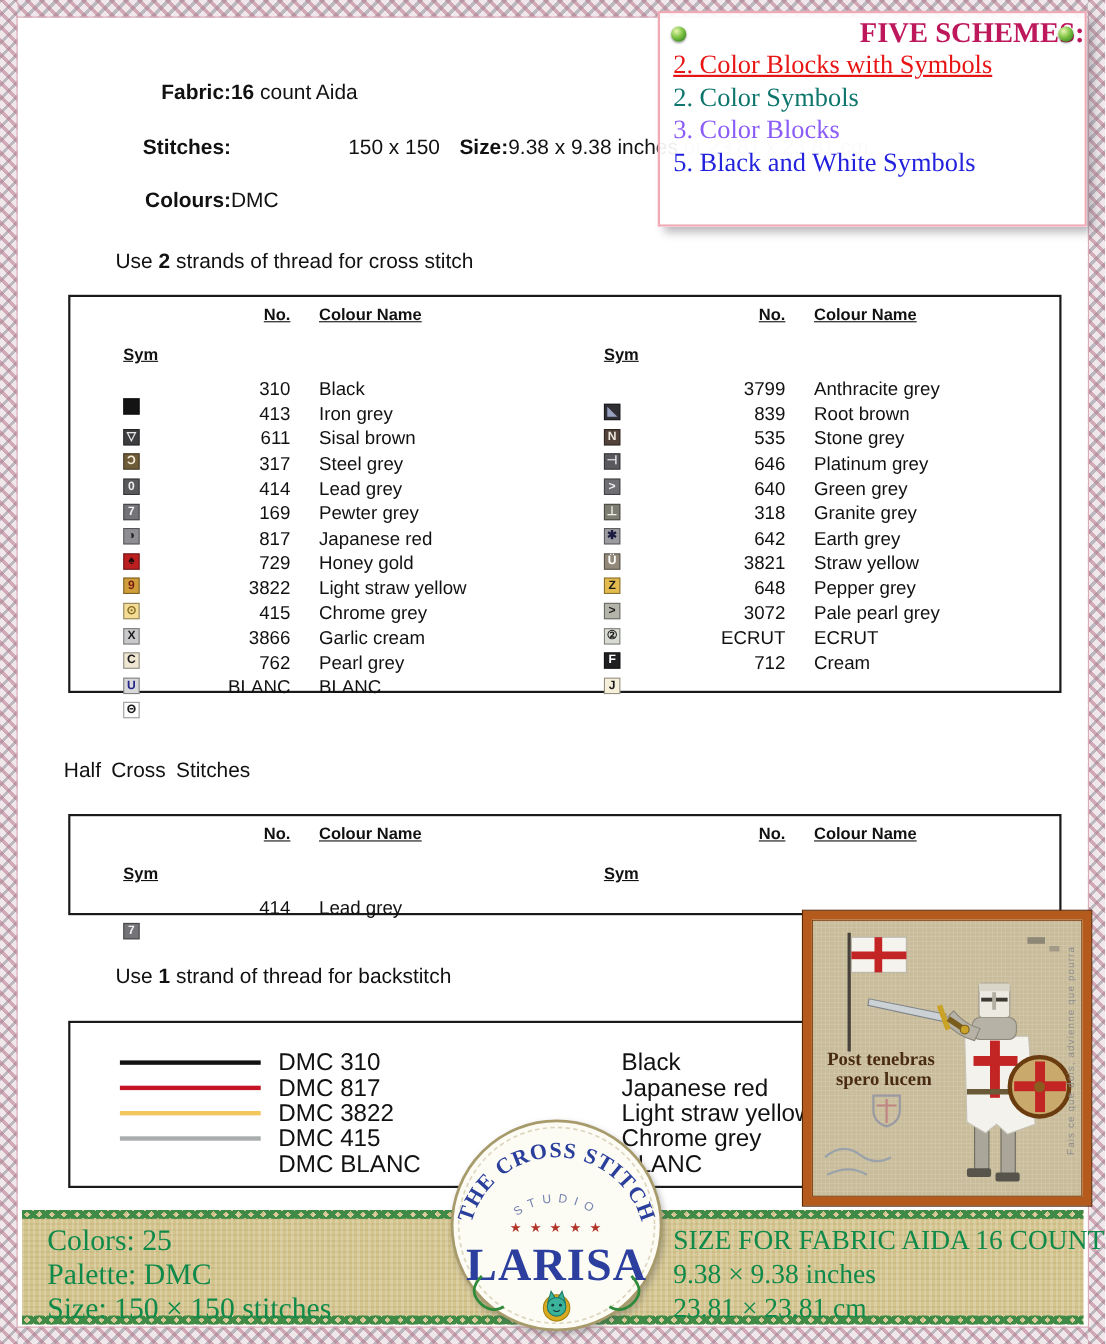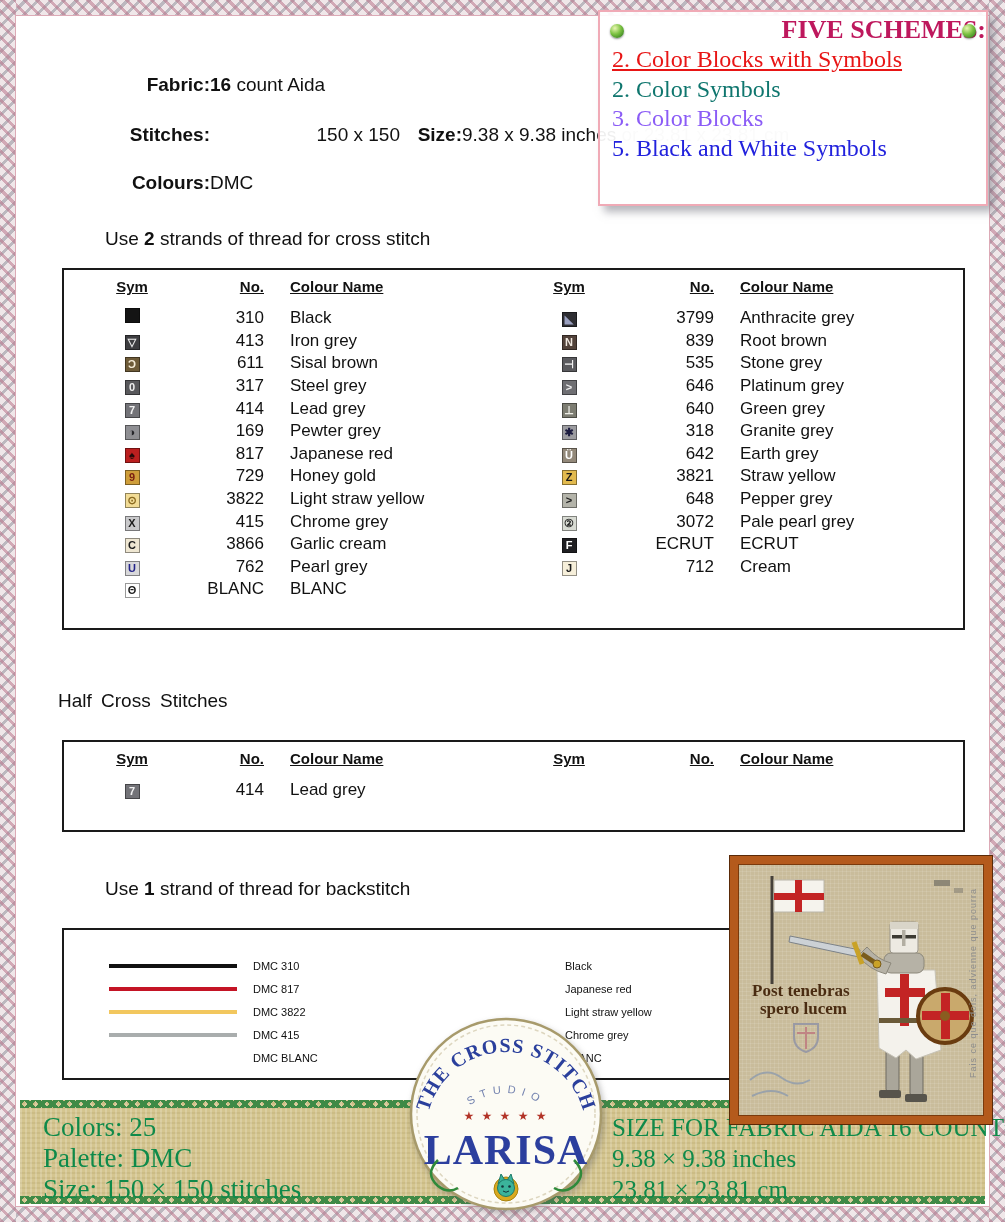--- a/index.html
+++ b/index.html
@@ -41,43 +41,43 @@
   
   .note{position:absolute;left:58px;font-size:19px;margin-left:47px;}
   .sect-title{position:absolute;left:58px;font-size:19px;word-spacing:4px;}
 
   
   .tablebox{position:absolute;border:2px solid #1a1a1a;background:#fff;z-index:1;box-sizing:content-box;}
   .kgroup{position:absolute;top:8px;}
   .kg-left{left:48px;} .kg-right{left:485px;}
   .khead{display:flex;font-size:15px;font-weight:bold;margin-bottom:12px;}
   .khead span{text-decoration:underline;}
-  .c-sym{width:40px;text-align:center;flex:0 0 auto;}
+  .c-sym{width:40px;text-align:left;flex:0 0 auto;margin-top:36px;}
   .c-no{text-align:right;flex:0 0 auto;}
   .w112{width:112px;} .w125{width:125px;}
   .c-name{padding-left:26px;white-space:nowrap;}
   .krow{display:flex;align-items:center;height:22.6px;font-size:17px;}
   .symbox{display:inline-flex;width:15px;height:15px;align-items:center;justify-content:center;
     font-size:11px;font-weight:bold;line-height:1;border:1px solid rgba(0,0,0,.4);box-sizing:border-box;}
 
   
   .bsbox{position:absolute;border:2px solid #1a1a1a;background:#fff;padding-top:24px;z-index:1;box-sizing:content-box;}
-  .bsrow{display:flex;align-items:center;height:23px;font-size:11px;}
+  .bsrow{display:flex;align-items:center;height:23px;font-size:22px;}
   .bs-swatch{width:128px;height:4px;margin-left:45px;flex:0 0 auto;}
   .bs-label{margin-left:16px;width:246px;flex:0 0 auto;}
   .bs-name{margin-left:66px;white-space:nowrap;}
 
   
   .preview{position:absolute;left:730px;top:828px;width:262px;height:268px;z-index:4;
     background-color:#c9bc9b;
     background-image:
       repeating-linear-gradient(0deg, rgba(255,255,255,.1) 0 1px, rgba(0,0,0,0) 1px 4px),
       repeating-linear-gradient(90deg, rgba(255,255,255,.1) 0 1px, rgba(0,0,0,0) 1px 4px);
     border:8px solid #b45a1c;outline:1px solid #5a2a08;
-    box-shadow:inset 0 0 0 1px #7a3a0c;box-sizing:border-box;margin-top:28px;}
+    box-shadow:inset 0 0 0 1px #7a3a0c;box-sizing:border-box;}
   .preview-art{position:absolute;left:0;top:0;width:246px;height:252px;}
   .quote{font-family:"Liberation Serif",serif;font-size:17px;font-weight:bold;fill:#4a2c12;}
   .side-text{font-size:9px;fill:#8d8d8d;letter-spacing:1px;font-family:"Liberation Sans",sans-serif;}
 
   
   .footer{position:absolute;left:20px;top:1100px;width:965px;height:104px;z-index:2;
     background-color:#d4c58f;
     background-image:
       repeating-linear-gradient(90deg, rgba(255,255,255,.18) 0 2px, rgba(0,0,0,0) 2px 5px),
       repeating-linear-gradient(0deg, rgba(140,120,60,.12) 0 2px, rgba(0,0,0,0) 2px 5px);

